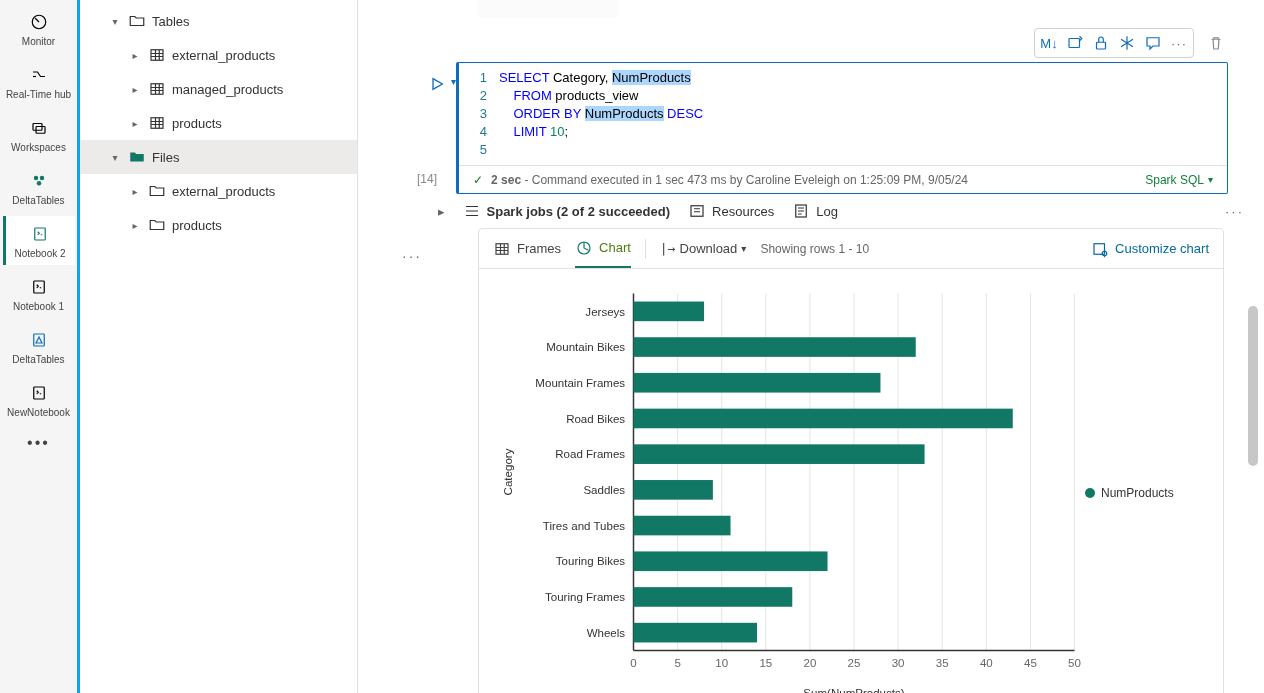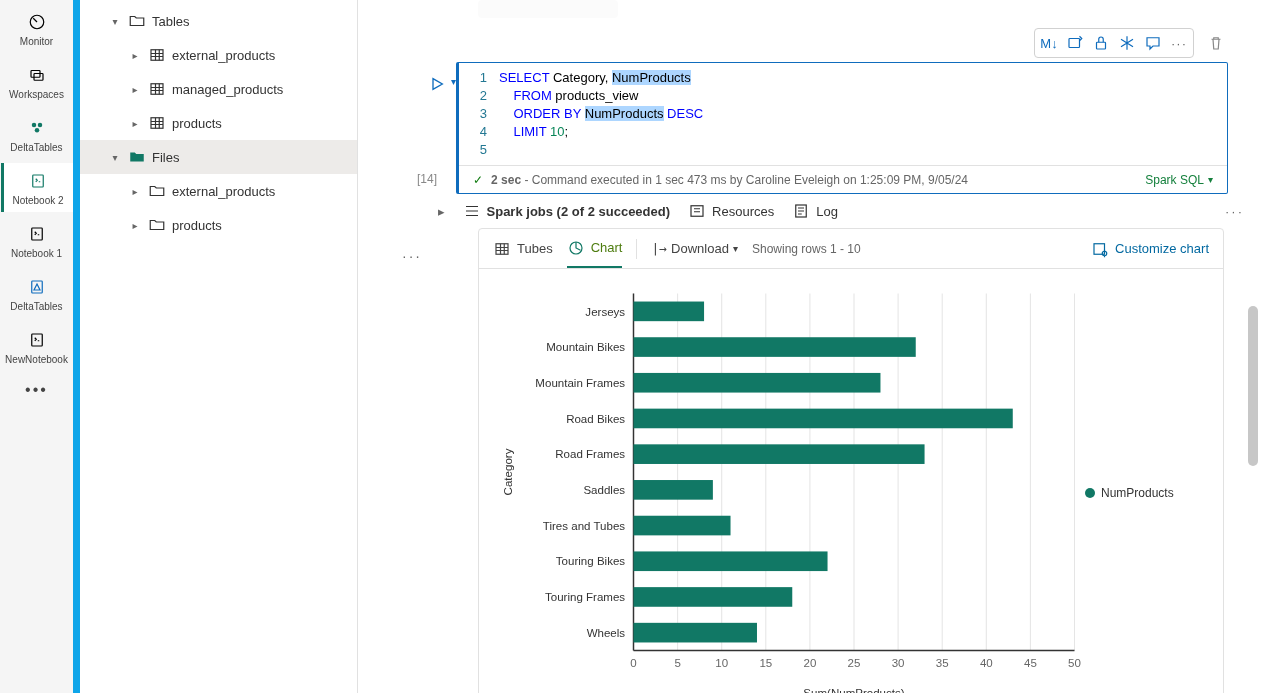--- a/index.html
+++ b/index.html
@@ -1,19 +1,19 @@
 <!DOCTYPE html>
 <html><head>
 <meta charset="utf-8">
 <style>
 * { box-sizing: border-box; margin: 0; padding: 0; font-family: "Segoe UI", sans-serif; }
 body { background: #fff; width: 1264px; height: 693px; overflow: hidden; position: relative; }
 
 
-.rail { position: absolute; left: 0; top: 0; width: 80px; height: 100%; background: #f5f5f5; border-right: 7px solid #0ea5e9; display: flex; flex-direction: column; align-items: center; padding-top: 4px; gap: 4px; }
+.rail { position: absolute; left: 0; top: 0; width: 80px; height: 100%; background: #f5f5f5; border-right: 3px solid #0ea5e9; display: flex; flex-direction: column; align-items: center; padding-top: 4px; gap: 4px; }
 .rail-item { width: 72px; display: flex; flex-direction: column; align-items: center; padding: 6px 2px; cursor: pointer; gap: 2px; }
 .rail-item.active { border-left: 3px solid #117865; background: #fff; }
 .rail-icon { width: 24px; height: 24px; display: flex; align-items: center; justify-content: center; }
 .rail-label { font-size: 10px; color: #444; text-align: center; line-height: 1.1; }
 .rail-dots { font-size: 16px; color: #444; letter-spacing: 2px; padding-top: 6px; }
 
 
 .explorer { position: absolute; left: 80px; top: 0; width: 278px; height: 100%; border-right: 1px solid #e1e1e1; background: #fff; overflow-y: auto; }
 .tree { padding: 4px 0; }
 .tree-row { display: flex; align-items: center; height: 34px; padding-left: 8px; gap: 6px; cursor: pointer; font-size: 13px; color: #333; }
@@ -95,20 +95,29 @@
 
 <div class="rail">
   <div class="rail-item">
     <span class="rail-icon">
         <svg class="svg-icon" viewBox="0 0 24 24">
           <circle cx="12" cy="12" r="9"></circle>
           <path d="M12 12 L7 7"></path>
         </svg>
       </span>
     <span class="rail-label">Monitor</span>
+  </div>
+  <div class="rail-item">
+    <span class="rail-icon">
+        <svg class="svg-icon" viewBox="0 0 24 24">
+          <path d="M4 8 L10 8 L14 14 L20 14"></path>
+          <path d="M4 14 L8 14"></path>
+        </svg>
+      </span>
+    <span class="rail-label">Real-Time hub</span>
   </div>
   <div class="rail-item">
     <span class="rail-icon">
         <svg class="svg-icon" viewBox="0 0 24 24">
           <rect x="4" y="6" width="12" height="9" rx="1"></rect>
           <rect x="8" y="10" width="12" height="9" rx="1"></rect>
         </svg>
       </span>
     <span class="rail-label">Workspaces</span>
   </div>
@@ -330,21 +339,21 @@
   </div>
   <span class="side-dots">···</span>
 
   <div class="chart-panel">
     <div class="chart-tabs">
       <span class="ct-tab">
         <svg class="svg-icon" viewBox="0 0 24 24">
             <rect x="4" y="5" width="16" height="14"></rect>
             <path d="M4 10 H20 M4 14 H20 M10 5 V19 M15 5 V19"></path>
           </svg>
-        <span>Tubes</span>
+        <span>Frames</span>
       </span>
       <span class="ct-tab active">
         <svg class="svg-icon" viewBox="0 0 24 24" style="stroke:#117865">
             <circle cx="12" cy="12" r="8"></circle>
             <path d="M12 4 V12 L18 15"></path>
           </svg>
         <span>Chart</span>
       </span>
       <span class="ct-divider"></span>
       <span class="ct-dl">

